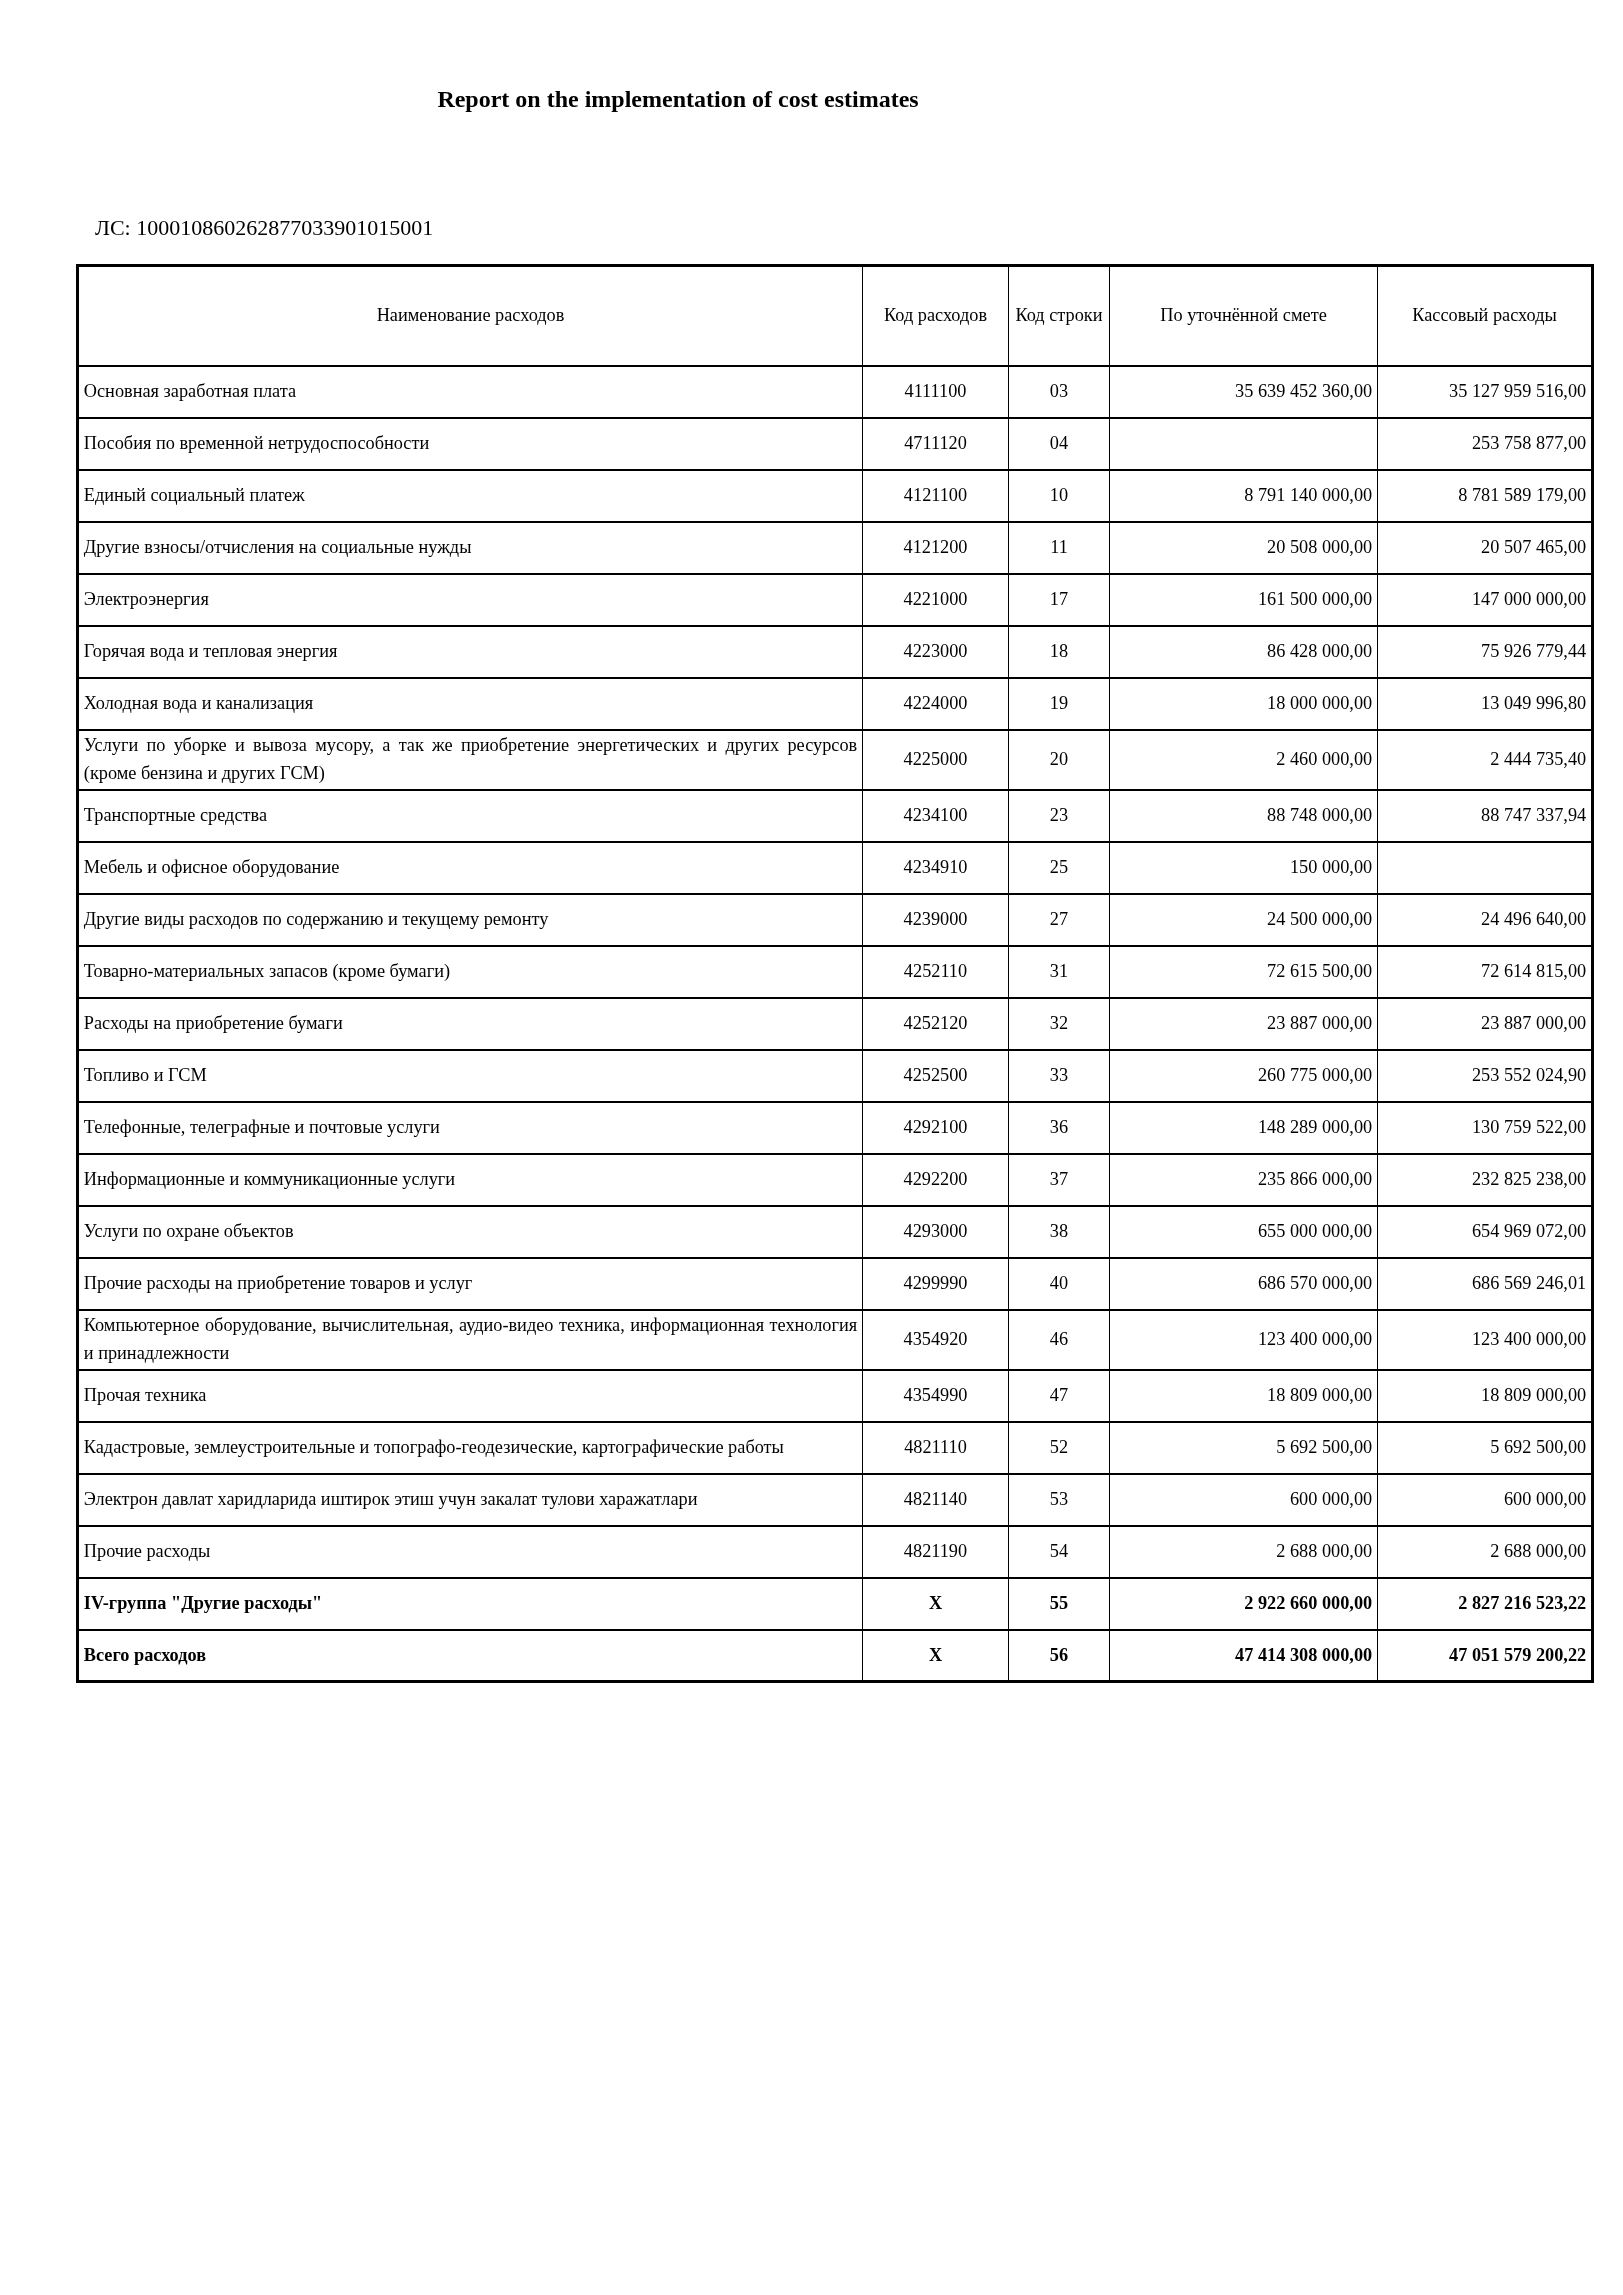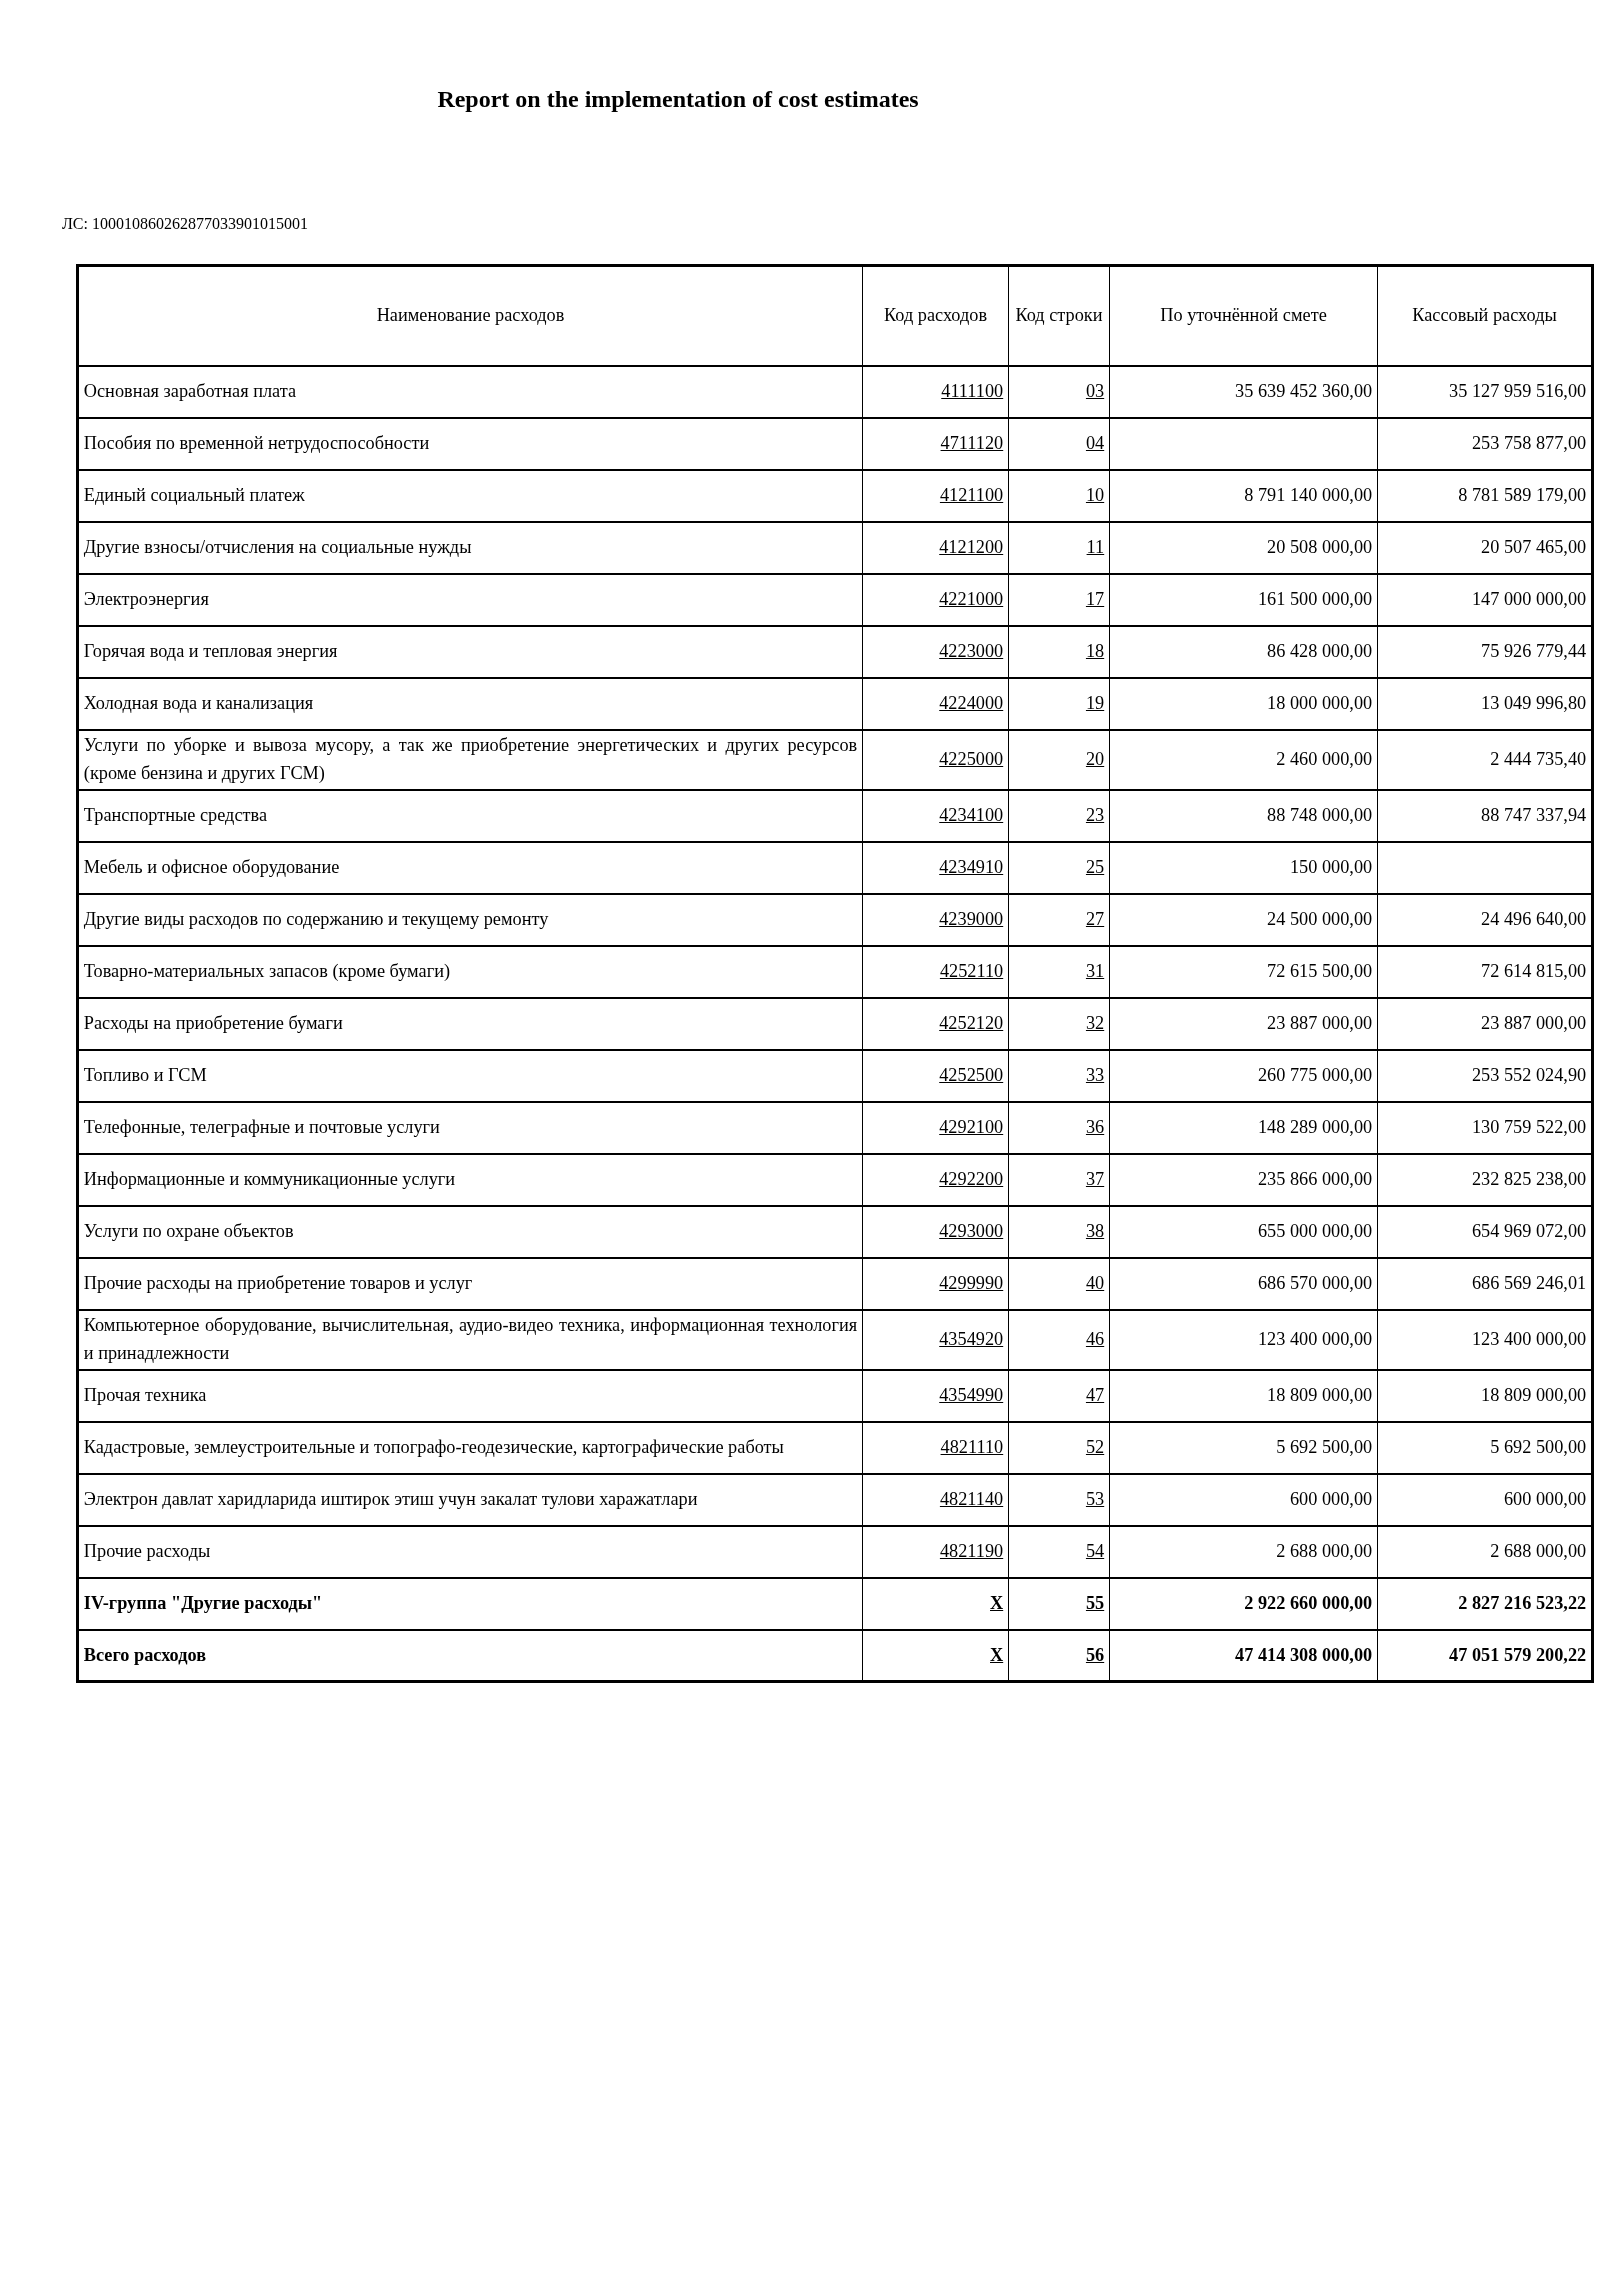--- a/index.html
+++ b/index.html
@@ -22,22 +22,22 @@
     right: 0;
     margin: 0;
     text-align: center;
     font-size: 24px;
     font-weight: bold;
     letter-spacing: 0px;
   }
   .account {
     position: absolute;
     top: 215px;
-    left: 62px;
-    font-size: 16px;
+    left: 95px;
+    font-size: 22px;
     font-weight: normal;
   }
   table.report {
     position: absolute;
     top: 264px;
     left: 76px;
     width: 1516px;
     border-collapse: collapse;
     table-layout: fixed;
     border: 3.2px solid #000;
@@ -69,22 +69,21 @@
   td.cell-name {
     text-align: left;
     padding-left: 4px;
     line-height: 1.5;
   }
   td.cell-name.justify {
     text-align: justify;
     text-align-last: left;
   }
   td.cell-code, td.cell-line {
-    text-align: right;
-    text-decoration: underline;
+    text-align: center;
   }
   td.cell-estimate, td.cell-cash {
     text-align: right;
     padding-right: 22px;
   }
   tr.row-bold td {
     font-weight: bold;
   }
 </style>
 </head>

